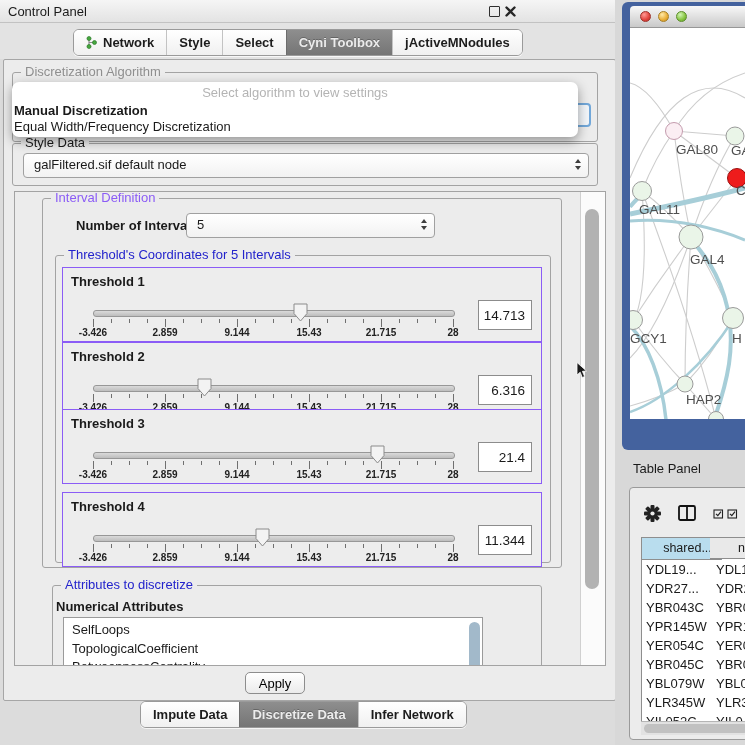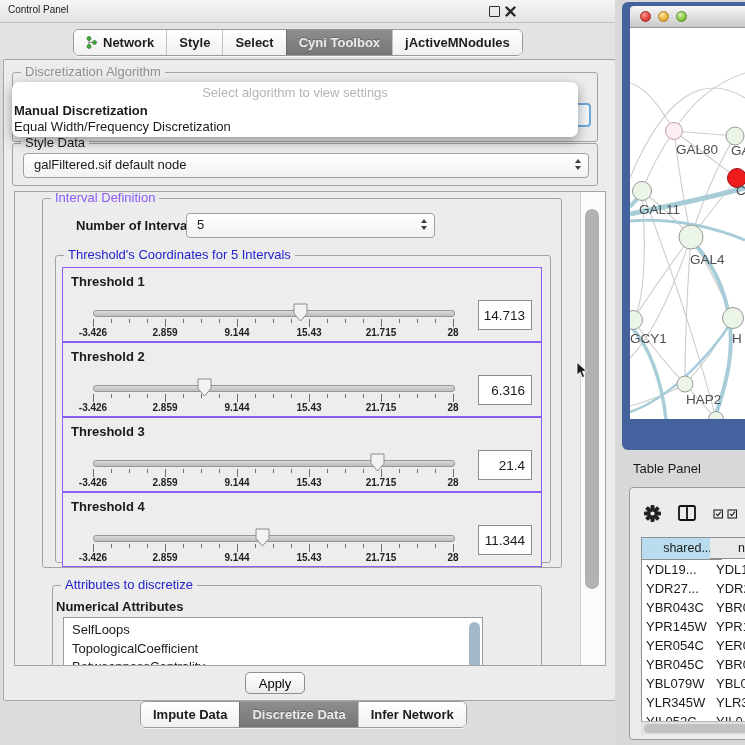--- a/index.html
+++ b/index.html
@@ -3,21 +3,21 @@
 <meta charset="utf-8">
 <style>
   html,body{margin:0;padding:0;}
   #screen{position:relative;width:745px;height:745px;background:#dcdcdc;
     font-family:"Liberation Sans",sans-serif;overflow:hidden;color:#1a1a1a;}
   .abs{position:absolute;}
 
   
   .titlebar{left:0;top:0;width:620px;height:22px;background:linear-gradient(#f5f5f5,#e3e3e3);
     border-bottom:1px solid #c2c2c2;}
-  .titlebar .t{position:absolute;left:8px;top:4px;font-size:10px;}
+  .titlebar .t{position:absolute;left:8px;top:4px;font-size:13px;}
   .winbtn-float{position:absolute;left:489px;top:6px;width:9px;height:9px;border:1.5px solid #2f2f2f;border-radius:1px;}
   .winbtn-close{position:absolute;left:505px;top:6px;width:11px;height:11px;}
   .tabstrip{left:0;top:23px;width:620px;height:36px;background:#e3e3e3;}
 
   .seg-group{position:absolute;display:flex;height:25px;border:1px solid #9a9a9a;border-radius:6px;
     overflow:hidden;background:#fdfdfd;box-shadow:0 1px 0 rgba(255,255,255,.7);}
   .seg{display:flex;align-items:center;gap:5px;padding:0 12px;font-size:13px;font-weight:bold;
     color:#1c1c1c;background:linear-gradient(#ffffff,#f0f0f0);white-space:nowrap;}
   .seg + .seg{border-left:1px solid #c3c3c3;}
   .seg.sel{background:linear-gradient(#8e8e8e,#757575);color:#ececec;border-left:1px solid #6c6c6c;
@@ -249,21 +249,21 @@
               <span style="left:80%">21.715</span>
               <span style="left:100%">28</span>
             </div>
             <svg class="thumb" viewBox="0 0 15 19" style="left: calc(31% - 7.5px);">
               <path d="M1,1 h13 v9.5 l-6.5,7.5 l-6.5,-7.5 z" fill="#f3f3f3" stroke="#8b8b8b" stroke-width="1"></path>
             </svg>
           </div>
           <div class="valbox">6.316</div>
         </div>
 
-        <div class="thbox" style="top:161px;">
+        <div class="thbox" style="top:153px;">
           <span class="tl">Threshold 3</span>
           <div class="slider">
             <div class="track"></div>
             <div class="ticks">
                 <i style="left: 0%; height: 8px;"></i>
                 <i style="left: 5%; height: 4px;"></i>
                 <i style="left: 10%; height: 4px;"></i>
                 <i style="left: 15%; height: 4px;"></i>
                 <i style="left: 20%; height: 8px;"></i>
                 <i style="left: 25%; height: 4px;"></i>

